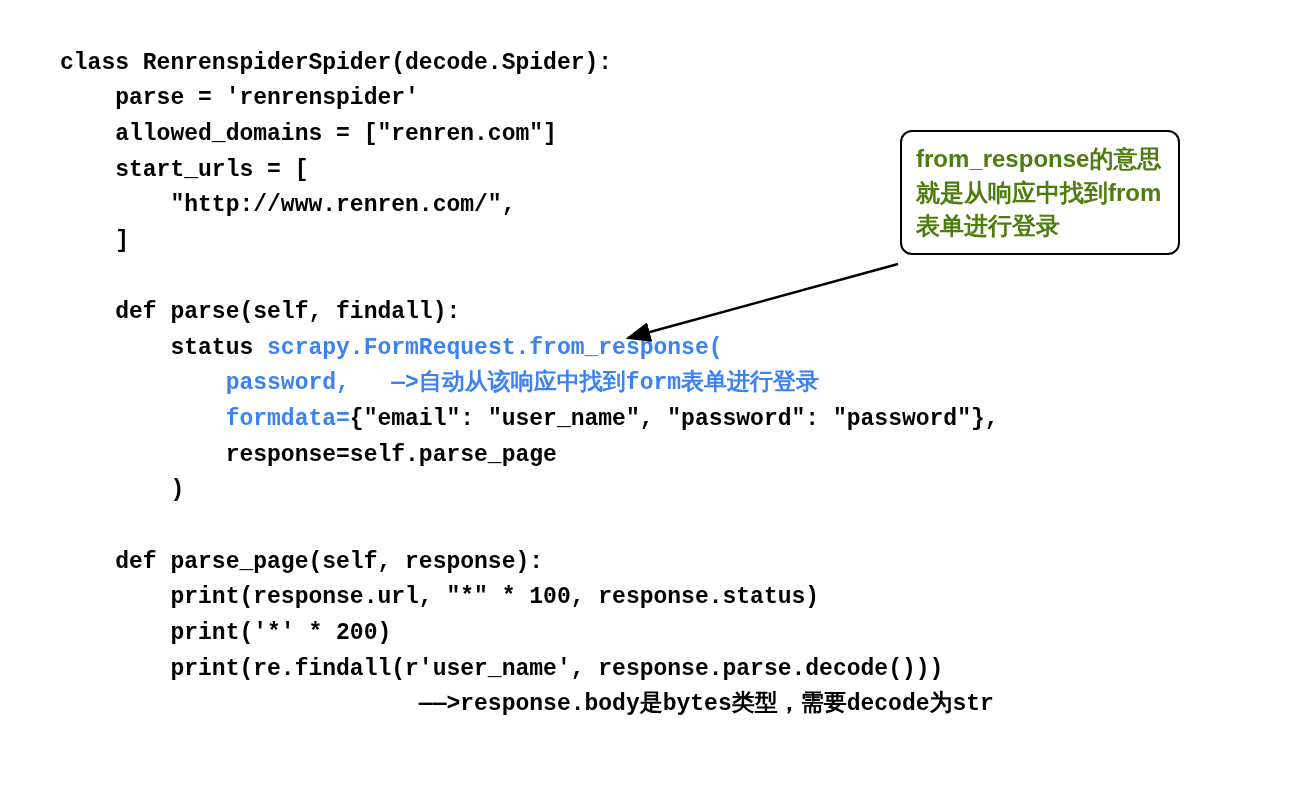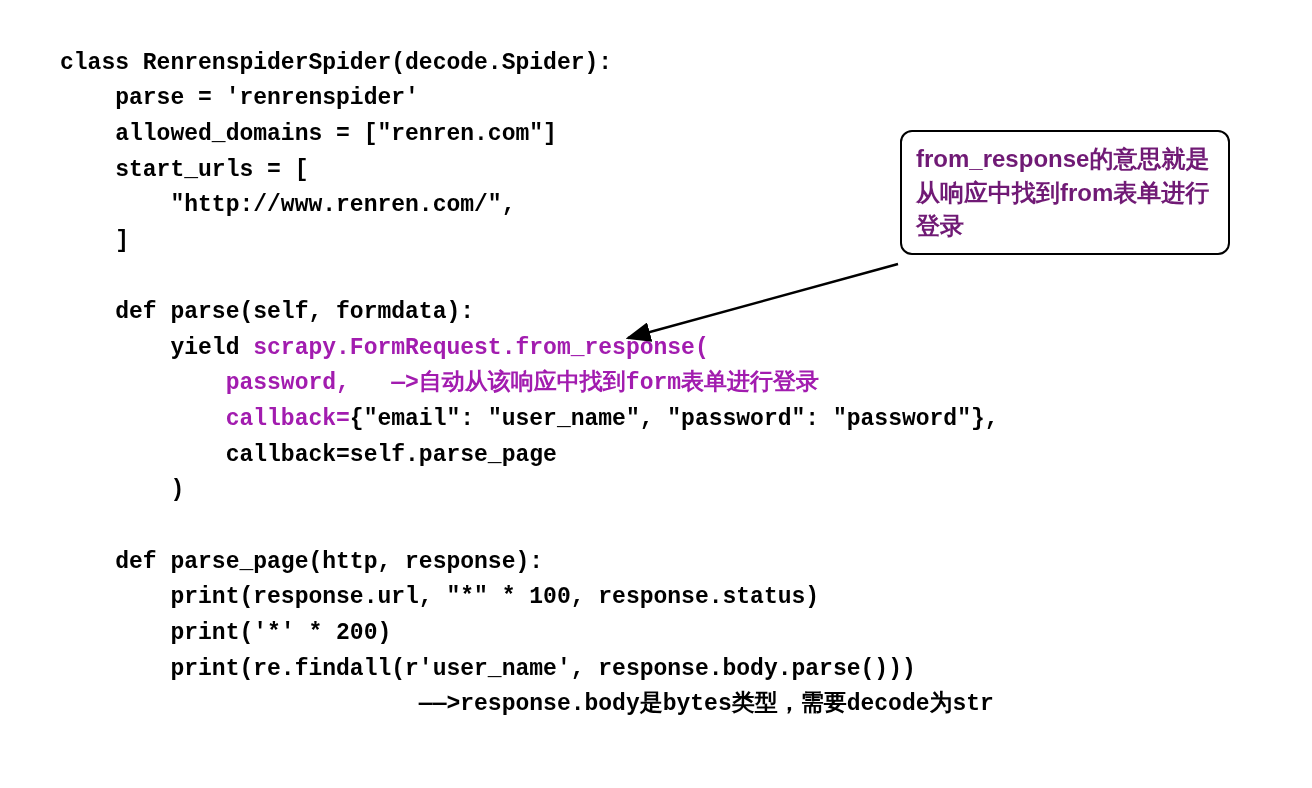--- a/index.html
+++ b/index.html
@@ -15,33 +15,33 @@
     position: relative;
     box-sizing: border-box;
   }
   .code-area {
     position: absolute;
     top: 10px;
     left: 60px;
     line-height: 1.55;
     white-space: pre;
   }
-  .red { color: #a21caf; }
+  .red { color: #3b82f6; }
   .callout {
     position: absolute;
     top: 130px;
     left: 900px;
-    width: 330px;
+    width: 280px;
     border: 2px solid #000000;
     border-radius: 12px;
     padding: 10px 14px;
     font-family: sans-serif;
     font-size: 24px;
     font-weight: bold;
-    color: #701a75;
+    color: #4d7c0f;
     line-height: 1.4;
     box-sizing: border-box;
   }
   .arrow-svg {
     position: absolute;
     top: 262px;
     left: 620px;
     width: 280px;
     height: 80px;
     pointer-events: none;
@@ -51,31 +51,31 @@
 <body>
 
 <div class="code-area">
 <span>class RenrenspiderSpider(decode.Spider):</span>
 <span>    parse = 'renrenspider'</span>
 <span>    allowed_domains = ["renren.com"]</span>
 <span>    start_urls = [</span>
 <span>        "http://www.renren.com/",</span>
 <span>    ]</span>
 <span></span>
-<span>    def parse(self, formdata):</span>
-<span><span>        yield </span><span class="red">scrapy.FormRequest.from_response(</span></span>
+<span>    def parse(self, findall):</span>
+<span><span>        status </span><span class="red">scrapy.FormRequest.from_response(</span></span>
 <span><span class="red">            password,   </span><span class="red">—&gt;自动从该响应中找到form表单进行登录</span></span>
-<span><span class="red">            callback=</span><span>{"email": "user_name", "password": "password"},</span></span>
-<span>            callback=self.parse_page</span>
+<span><span class="red">            formdata=</span><span>{"email": "user_name", "password": "password"},</span></span>
+<span>            response=self.parse_page</span>
 <span>        )</span>
 <span></span>
-<span>    def parse_page(http, response):</span>
+<span>    def parse_page(self, response):</span>
 <span>        print(response.url, "*" * 100, response.status)</span>
 <span>        print('*' * 200)</span>
-<span>        print(re.findall(r'user_name', response.body.parse()))</span>
+<span>        print(re.findall(r'user_name', response.parse.decode()))</span>
 <span>                          ——&gt;response.body是bytes类型，需要decode为str</span>
 </div>
 
 <div class="callout">
   <span>from_response的意思就是从响应中找到from表单进行登录</span>
 </div>
 
 <svg class="arrow-svg" viewBox="0 0 280 80">
   <defs>
     <marker id="arrowhead" markerWidth="10" markerHeight="8" refX="9" refY="4" orient="auto">

